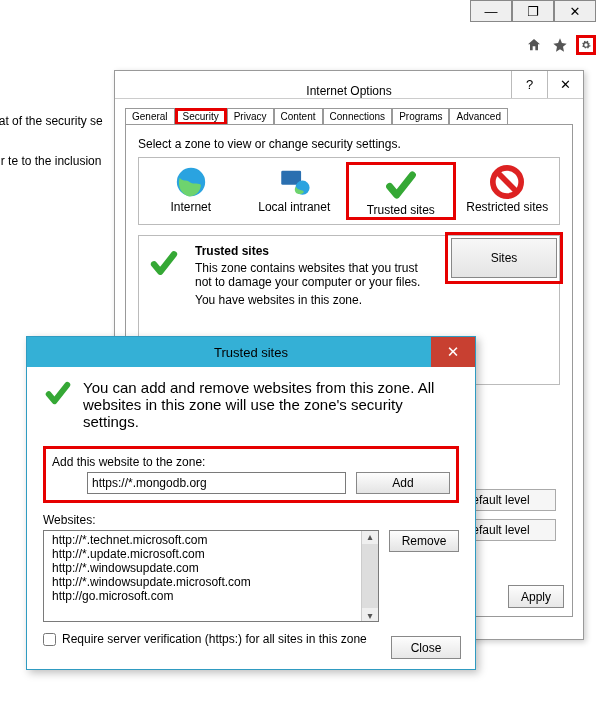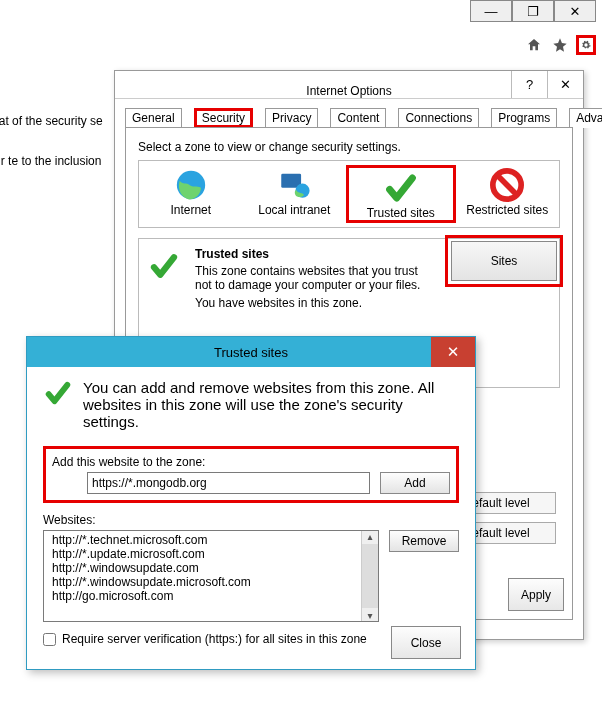--- a/index.html
+++ b/index.html
@@ -11,50 +11,50 @@
   .red-box { border: 3px solid #e60000; }
   .gear-box { padding:2px; }
 
   .bgtext { position:absolute; left:-88px; top:112px; width:220px; font-size:12px; line-height:1.5; color:#000; }
   .bgtext p { margin-bottom: 22px; }
 
   .io-window { position:absolute; left:114px; top:70px; width:470px; height:570px; background:#fff; border:1px solid #999; box-shadow: 2px 2px 6px rgba(0,0,0,.2);}
   .io-titlebar { height:28px; border-bottom:1px solid #ccc; display:flex; align-items:flex-end; justify-content:center; position:relative;}
   .io-titlebar-ctrls { position:absolute; right:0; top:0; display:flex;}
   .io-titlebar-btn { width:36px; height:27px; border-left:1px solid #bbb; display:flex; align-items:center; justify-content:center; font-size:13px;}
-  .io-tabs { display:flex; padding: 8px 25px 0 10px; gap:12px; font-size:12px;}
+  .io-tabs { display:flex; padding: 8px 25px 0 10px; gap:0; font-size:10px;}
   .io-tab { border:1px solid #999; border-bottom:none; padding:2px 6px; background:#fff; position:relative; top:1px; }
   .io-body { border:1px solid #999; margin: 0 10px 10px 10px; height: calc(100% - 75px); padding:12px; position:relative;}
   .zones-label { font-size:12px; margin-bottom:6px;}
   .zones-row { display:flex; gap:0; border:1px solid #bbb; padding:4px 0;}
   .zone { flex:1; text-align:center; font-size:12px; padding-top:2px; }
   .zone .zimg { height:36px; display:flex; align-items:center; justify-content:center;}
   .green-check svg,.red-no svg,.globe svg { display:block; }
   .trusted-block { display:flex; gap:10px; margin-top:10px; border:1px solid #bbb; padding:8px; height:150px; position:relative;}
   .trusted-block .tbicon { width:38px; display:flex; align-items:flex-start; padding-top:4px;}
   .trusted-block .tbtext { flex:1; padding-right:120px;}
   .tbtitle { font-weight:bold; margin-bottom:3px;}
   .sites-btn-wrap { position:absolute; right:-4px; top:-4px; padding:3px;}
   .sites-btn { width:106px; height:40px; border:1px solid #888; background: linear-gradient(#f7f7f7,#e4e4e4); font-size:12px;}
   .midright { position:absolute; right:18px; top:280px; width:160px; font-size:12px; line-height:1.5;}
   .io-bottom-btns { position:absolute; right:8px; bottom:8px; display:flex; gap:6px;}
-  .std-btn { height:33px; border:1px solid #888; background:linear-gradient(#fdfdfd,#e7e7e7); font-size:12px; padding:0 12px;}
+  .std-btn { height:23px; border:1px solid #888; background:linear-gradient(#fdfdfd,#e7e7e7); font-size:12px; padding:0 12px;}
   .grey-btn { width:110px; height:22px; border:1px solid #aaa; background:#f6f6f6; font-size:12px; display:block; margin-bottom:8px; position:absolute;}
 
   .ts-window { position:absolute; left:26px; top:336px; width:450px; height:334px; background:#fff; border:1px solid #2f9bc1; box-shadow: 3px 3px 8px rgba(0,0,0,.25);}
   .ts-titlebar { height:30px; background:#34b0d6; display:flex; align-items:center; justify-content:center; color:#000; position:relative; font-size:13px;}
   .ts-close { position:absolute; right:0; top:0; width:44px; height:30px; background:#c84031; color:#fff; display:flex; align-items:center; justify-content:center; font-size:15px;}
   .ts-body { padding:12px 16px; position:relative; height:calc(100% - 30px);}
   .ts-desc { display:flex; gap:10px; align-items:flex-start; font-size:15px; margin-bottom:16px;}
   .ts-desc .icon { width:32px;}
   .ts-addblock { padding:6px;}
   .ts-addlabel { font-size:12px; margin-bottom:3px;}
   .ts-addrow { display:flex; gap:10px; align-items:center;padding-left:35px;}
   .ts-input { flex:1; height:22px; border:1px solid #7a7a7a; padding:2px 4px; font-size:12px;}
-  .ts-addbtn { width:70px; height:22px; border:1px solid #888; background:linear-gradient(#fdfdfd,#e4e4e4); font-size:12px;}
+  .ts-addbtn { width:94px; height:22px; border:1px solid #888; background:linear-gradient(#fdfdfd,#e4e4e4); font-size:12px;}
   .ts-websites { margin-top:10px;}
   .ts-listwrap { display:flex; gap:10px;}
   .ts-list { flex:1; height:92px; border:1px solid #7a7a7a; background:#fff; overflow:hidden; position:relative; padding:2px 4px 2px 8px; font-size:12px;}
   .ts-list-scrollbar { position:absolute; right:0; top:0; width:17px; height:100%; background:#efefef; border-left:1px solid #ccc; display:flex; flex-direction:column; align-items:center;}
   .ts-list-scrollbar div { font-size:10px; color:#555;}
   .ts-checkbox { margin-top:10px; font-size:12px; display:flex; align-items:center; gap:6px;}
   .ts-checkbox input { width:13px; height:13px;}
   .ts-closebtn-wrap { position:absolute; right:14px; bottom:10px;}
 </style>
 </head>

